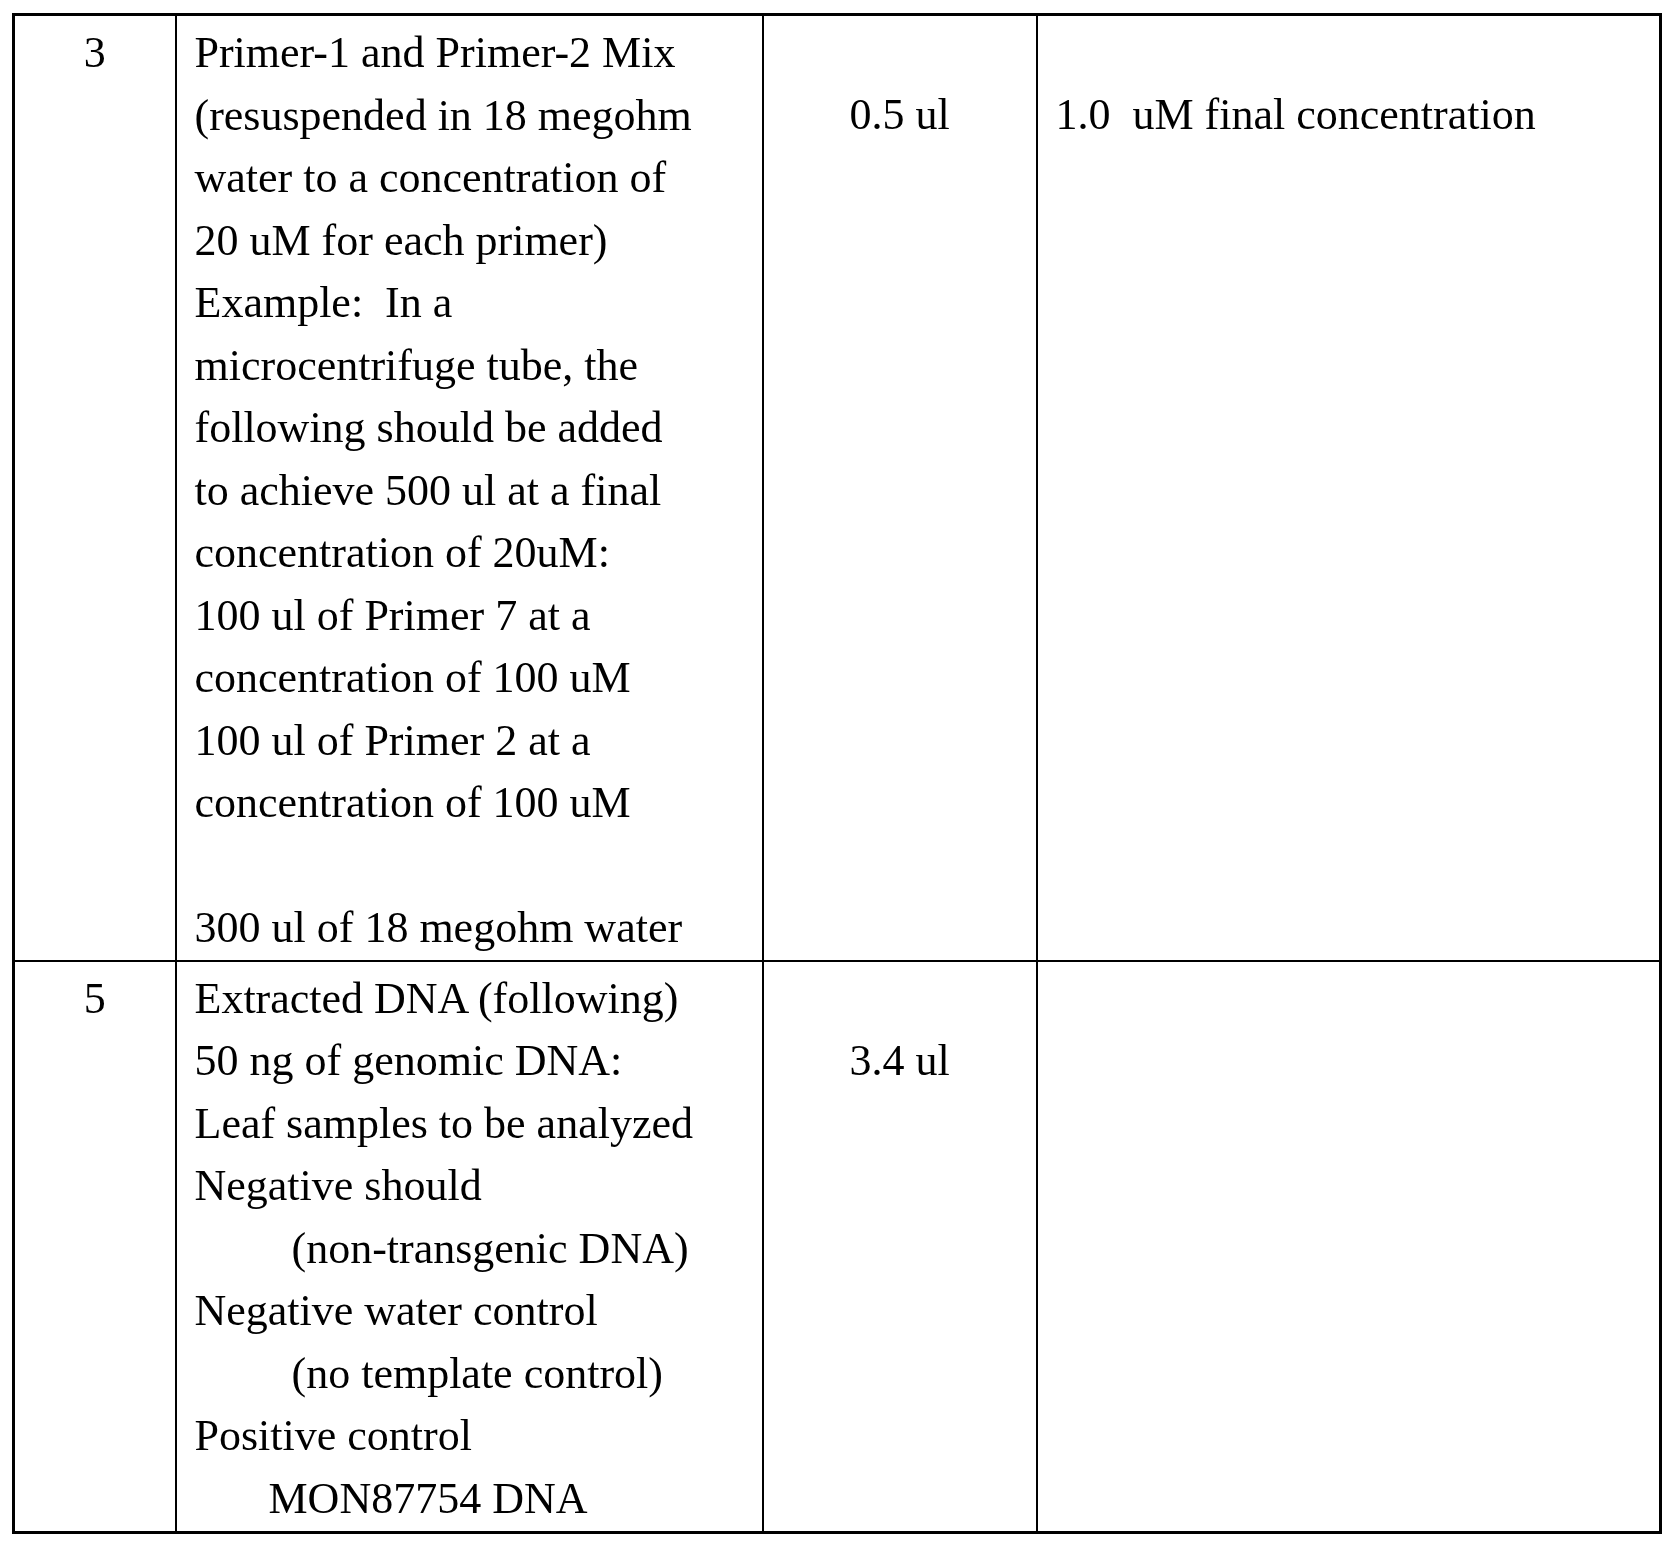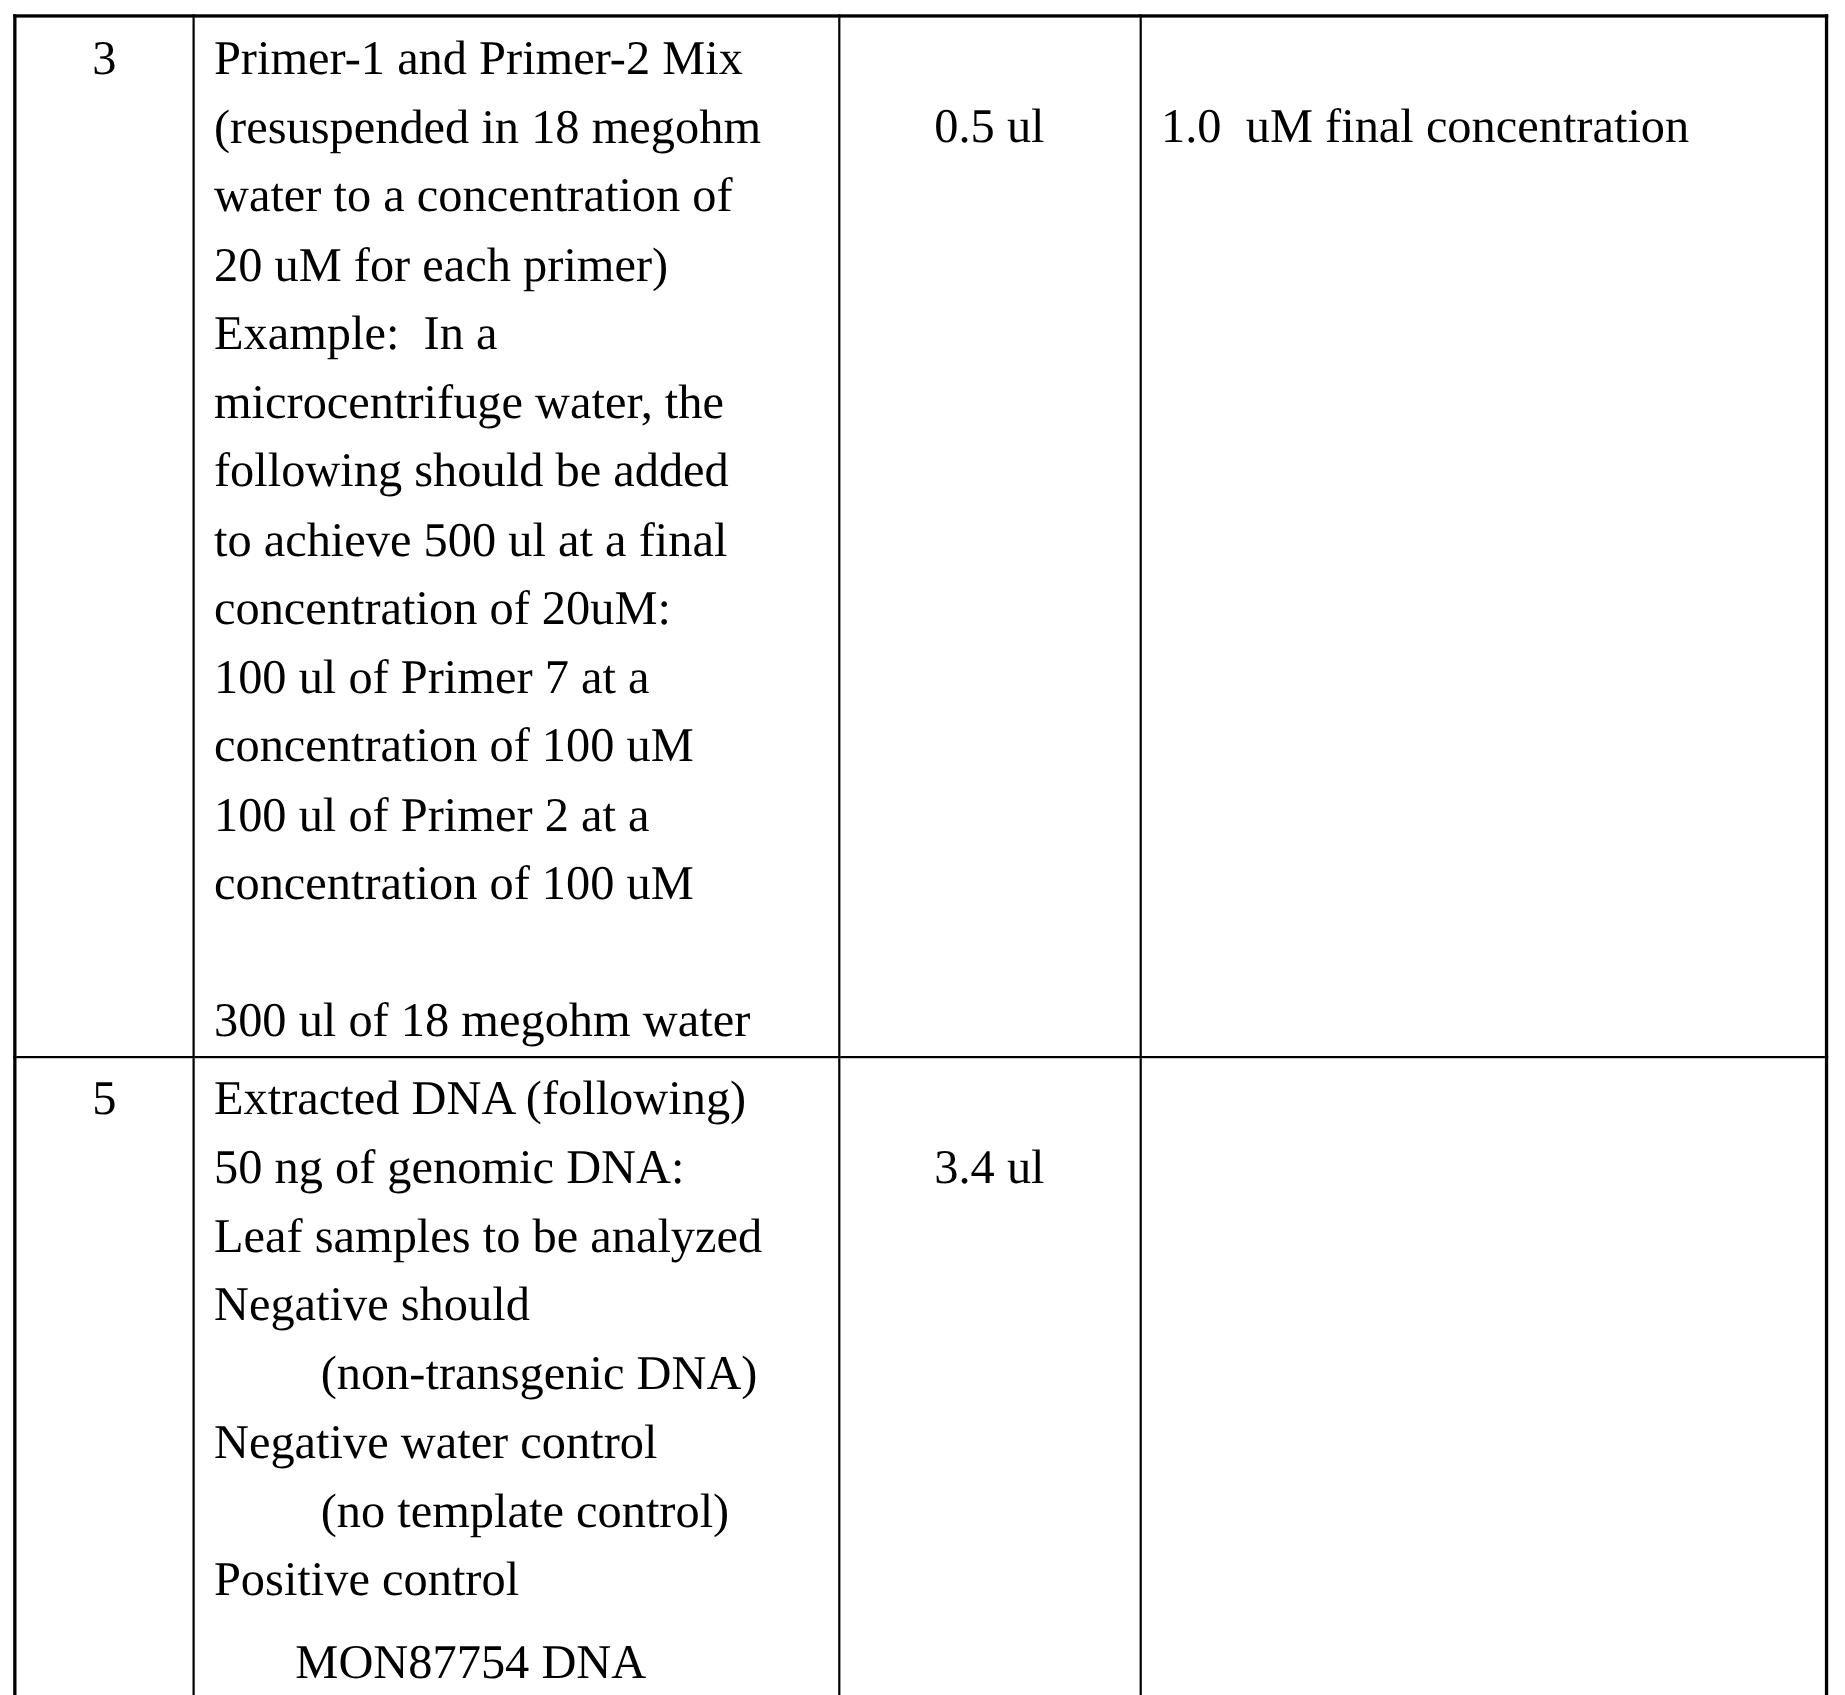--- a/index.html
+++ b/index.html
@@ -21,21 +21,21 @@
     col.c-step { width: 162px; }
     col.c-comp { width: 587px; }
     col.c-vol  { width: 274px; }
     col.c-note { width: auto; }
     td.step { text-align: center; padding-top: 6px !important; }
     td.comp { padding: 6px 8px 0 18px !important; }
     td.vol  { text-align: center; }
     td.note { padding-left: 18px !important; margin-left: 32px; }
     .line { display: block; white-space: nowrap; }
     .ind1 { padding-left: 97px; }
-    .ind2 { padding-left: 74px; margin-top: 12px; }
+    .ind2 { padding-left: 74px; }
     .bold { font-weight: normal; }
     .blank { height: 62.5px; }
     .vol-spacer { height: 68px; }
     .row1 td { height: 935px; }
     .row2 td { height: 563px; }
   </style>
 </head>
 <body>
 
 <table class="reagents">
@@ -49,21 +49,21 @@
       <tr class="row1">
     <td class="step">
       <span>3</span>
     </td>
     <td class="comp">
       <span class="line">Primer-1 and Primer-2 Mix</span>
       <span class="line">(resuspended in 18 megohm</span>
       <span class="line">water to a concentration of</span>
       <span class="line">20 uM for each primer)</span>
       <span class="line"><span class="bold">Example:</span><span style="white-space:pre">  In a</span></span>
-      <span class="line">microcentrifuge water, the</span>
+      <span class="line">microcentrifuge tube, the</span>
       <span class="line">following should be added</span>
       <span class="line">to achieve 500 ul at a final</span>
       <span class="line">concentration of 20uM:</span>
       <span class="line">100 ul of Primer 7 at a</span>
       <span class="line">concentration of 100 uM</span>
       <span class="line">100 ul of Primer 2 at a</span>
       <span class="line">concentration of 100 uM</span>
       <span class="line blank"></span>
       <span class="line">300 ul of 18 megohm water</span>
     </td>

